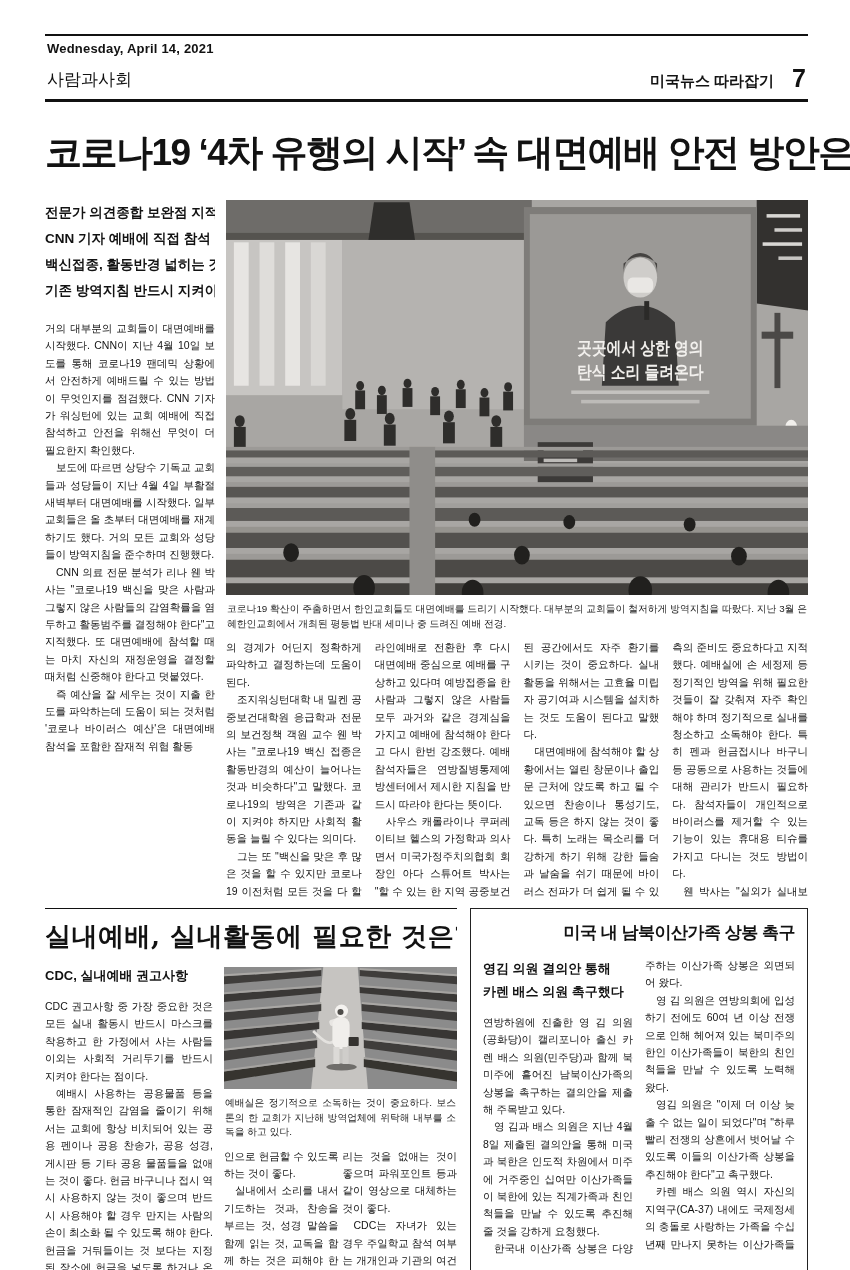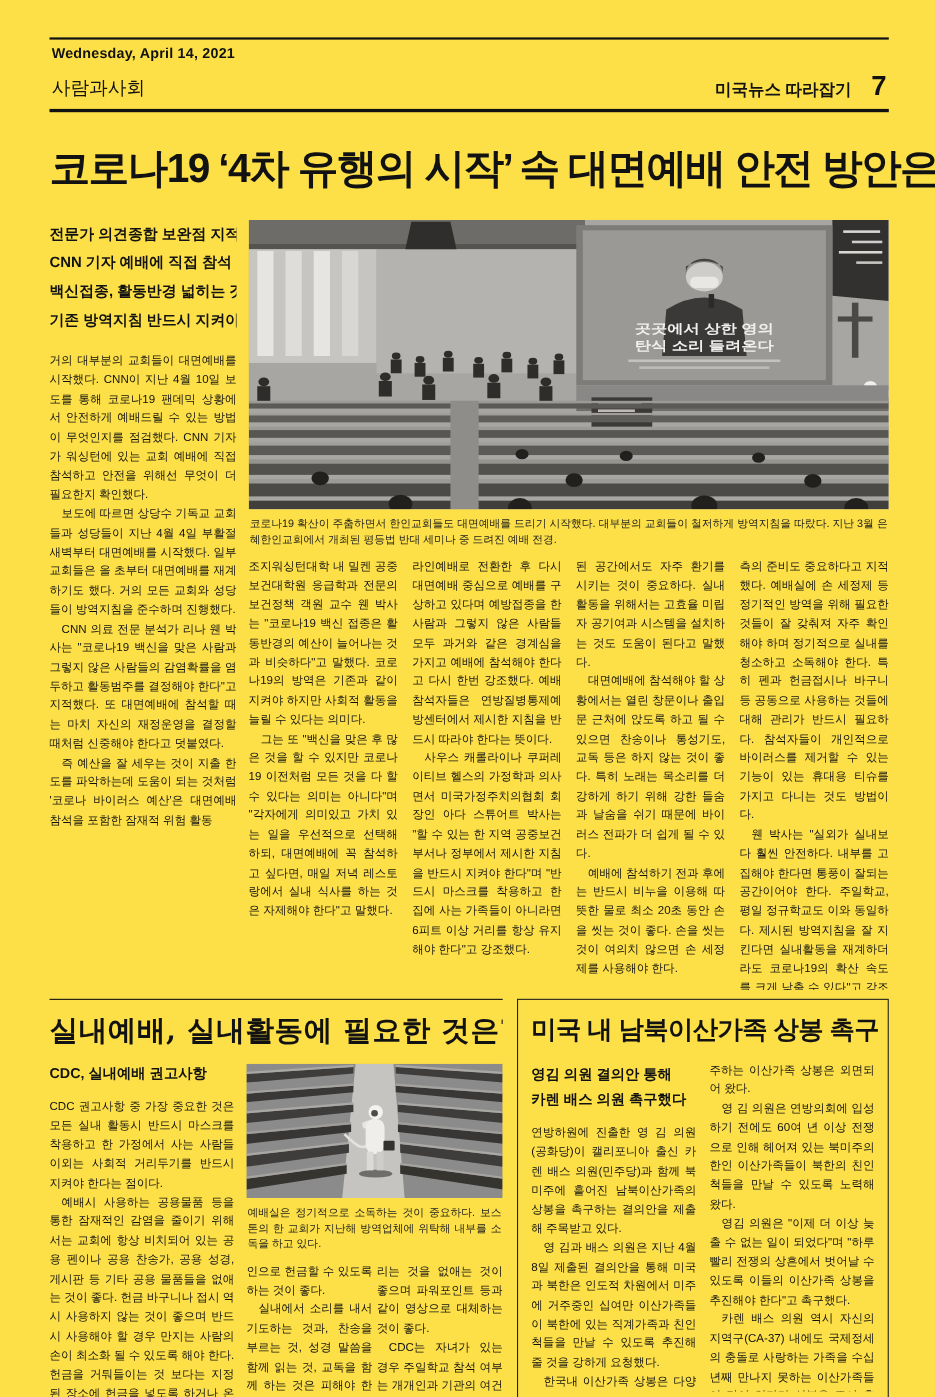--- a/index.html
+++ b/index.html
@@ -1,19 +1,19 @@
 <!DOCTYPE html>
 <html><head>
 <meta charset="utf-8">
 <style>
   *{margin:0;padding:0;box-sizing:border-box}
   html,body{background:#e8e8e8}
   body{width:850px;height:1270px;margin:0 auto;overflow:hidden;
        font-family:"Liberation Sans","DejaVu Sans",sans-serif;color:#121212}
-  .page{width:850px;height:1270px;background:#fde047;padding:34px 42px 0 45px;position:relative;overflow:hidden}
+  .page{width:850px;height:1270px;background:#ffffff;padding:34px 42px 0 45px;position:relative;overflow:hidden}
 
   
   .topbar{border-top:2px solid #111;border-bottom:3px solid #111;
           display:flex;justify-content:space-between;align-items:flex-end;padding:5px 2px 8px}
   .tb-date{font-size:13px;font-weight:bold;letter-spacing:.2px}
   .tb-section{font-size:17px;margin-top:12px}
   .tb-right{display:flex;align-items:flex-end;gap:18px}
   .tb-masthead{font-size:15px;font-weight:bold}
   .tb-page{font-size:25px;font-weight:bold;line-height:1}
 
@@ -21,41 +21,41 @@
   .headline{text-align:right;font-size:37px;font-weight:800;letter-spacing:-1.5px;margin:26px 0 22px;white-space:nowrap}
 
   
   .main{display:flex;gap:11px;height:700px;overflow:hidden}
   .col-left{width:170px;flex:none;overflow:hidden}
   .deck-line{font-size:13.5px;font-weight:bold;line-height:26px;white-space:nowrap}
   .deck{margin-bottom:16px}
   .bodytext .para{font-size:10.5px;line-height:17.4px;text-align:justify;word-break:break-all;text-indent:11px}
   .bodytext .para:first-child{text-indent:0}
   .right-zone{flex:1;display:flex;flex-direction:column;overflow:hidden}
-  .photo-main{height:263px;overflow:hidden;background:#a8a6a3}
+  .photo-main{height:395px;overflow:hidden;background:#a8a6a3}
   .photo-main svg,.photo2 svg{display:block;width:100%;height:100%}
   .caption{font-size:9.8px;line-height:14.5px;margin:7px 1px 8px;text-align:justify;word-break:break-all;color:#1c1c1c}
   .cols4{display:flex;gap:13px;flex:1;overflow:hidden}
   .cols4 .bodycol{flex:1;overflow:hidden}
 
   
   .bottom{display:flex;gap:13px;margin-top:8px;height:372px}
   .art2{width:412px;flex:none;border-top:1.5px solid #111;padding-top:7px;overflow:hidden}
   .a2-title{font-family:"DejaVu Serif","Liberation Serif",serif;font-size:26px;font-weight:600;
             text-align:center;letter-spacing:.5px;margin:3px 0 13px;white-space:nowrap}
   .a2-grid{display:flex;gap:11px;height:310px;overflow:hidden}
   .a2-c1{width:168px;flex:none;overflow:hidden}
   .kicker{font-size:13px;font-weight:bold;margin-bottom:13px}
   .a2-right{flex:1;display:flex;flex-direction:column;overflow:hidden}
   .photo2{height:122px;overflow:hidden;background:#8b8b8b}
   .a2-cols{display:flex;gap:4px;flex:1;overflow:hidden}
   .a2-cols .bodycol{flex:1;overflow:hidden}
 
   .art3{flex:1;border:1.5px solid #222;padding:11px 12px 0;overflow:hidden}
-  .a3-title{font-size:23px;font-weight:800;text-align:left;letter-spacing:-.5px;margin:1px 0 13px;white-space:nowrap}
+  .a3-title{font-size:17px;font-weight:800;text-align:right;letter-spacing:-.5px;margin:1px 0 13px;white-space:nowrap}
   .a3-grid{display:flex;gap:12px;height:300px;overflow:hidden}
   .a3-grid .bodycol{flex:1;overflow:hidden}
   .kicker-line{font-size:13px;font-weight:bold;line-height:23px}
   .kicker-wrap{margin-bottom:11px}
 </style>
 </head>
 <body>
 
 <div class="page">
 
@@ -188,20 +188,21 @@
             <circle cx="140" cy="330" r="11"></circle>
               <circle cx="250" cy="334" r="11"></circle>
               <circle cx="420" cy="332" r="12"></circle>
               <circle cx="560" cy="334" r="11"></circle>
           </g>
         </svg>
       </figure>
       <figcaption class="caption">코로나19 확산이 주춤하면서 한인교회들도 대면예배를 드리기 시작했다. 대부분의 교회들이 철저하게 방역지침을 따랐다. 지난 3월 은혜한인교회에서 개최된 평등법 반대 세미나 중 드려진 예배 전경.</figcaption>
       <div class="cols4">
         <div class="bodytext bodycol">
+            <p class="para">의 경계가 어딘지 정확하게 파악하고 결정하는데 도움이 된다.</p>
             <p class="para">조지워싱턴대학 내 밀켄 공중보건대학원 응급학과 전문의 보건정책 객원 교수 웬 박사는 "코로나19 백신 접종은 활동반경의 예산이 늘어나는 것과 비슷하다"고 말했다. 코로나19의 방역은 기존과 같이 지켜야 하지만 사회적 활동을 늘릴 수 있다는 의미다.</p>
             <p class="para">그는 또 "백신을 맞은 후 많은 것을 할 수 있지만 코로나19 이전처럼 모든 것을 다 할 수 있다는 의미는 아니다"며 "각자에게 의미있고 가치 있는 일을 우선적으로 선택해 하되, 대면예배에 꼭 참석하고 싶다면, 매일 저녁 레스토랑에서 실내 식사를 하는 것은 자제해야 한다"고 말했다.</p>
           </div>
         <div class="bodytext bodycol">
             <p class="para">라인예배로 전환한 후 다시 대면예배 중심으로 예배를 구상하고 있다며 예방접종을 한 사람과 그렇지 않은 사람들 모두 과거와 같은 경계심을 가지고 예배에 참석해야 한다고 다시 한번 강조했다. 예배 참석자들은 연방질병통제예방센터에서 제시한 지침을 반드시 따라야 한다는 뜻이다.</p>
             <p class="para">사우스 캐롤라이나 쿠퍼레이티브 헬스의 가정학과 의사면서 미국가정주치의협회 회장인 아다 스튜어트 박사는 "할 수 있는 한 지역 공중보건 부서나 정부에서 제시한 지침을 반드시 지켜야 한다"며 "반드시 마스크를 착용하고 한 집에 사는 가족들이 아니라면 6피트 이상 거리를 항상 유지해야 한다"고 강조했다.</p>
           </div>
         <div class="bodytext bodycol">
             <p class="para">된 공간에서도 자주 환기를 시키는 것이 중요하다. 실내활동을 위해서는 고효율 미립자 공기여과 시스템을 설치하는 것도 도움이 된다고 말했다.</p>
             <p class="para">대면예배에 참석해야 할 상황에서는 열린 창문이나 출입문 근처에 앉도록 하고 될 수 있으면 찬송이나 통성기도, 교독 등은 하지 않는 것이 좋다. 특히 노래는 목소리를 더 강하게 하기 위해 강한 들숨과 날숨을 쉬기 때문에 바이러스 전파가 더 쉽게 될 수 있다.</p>

